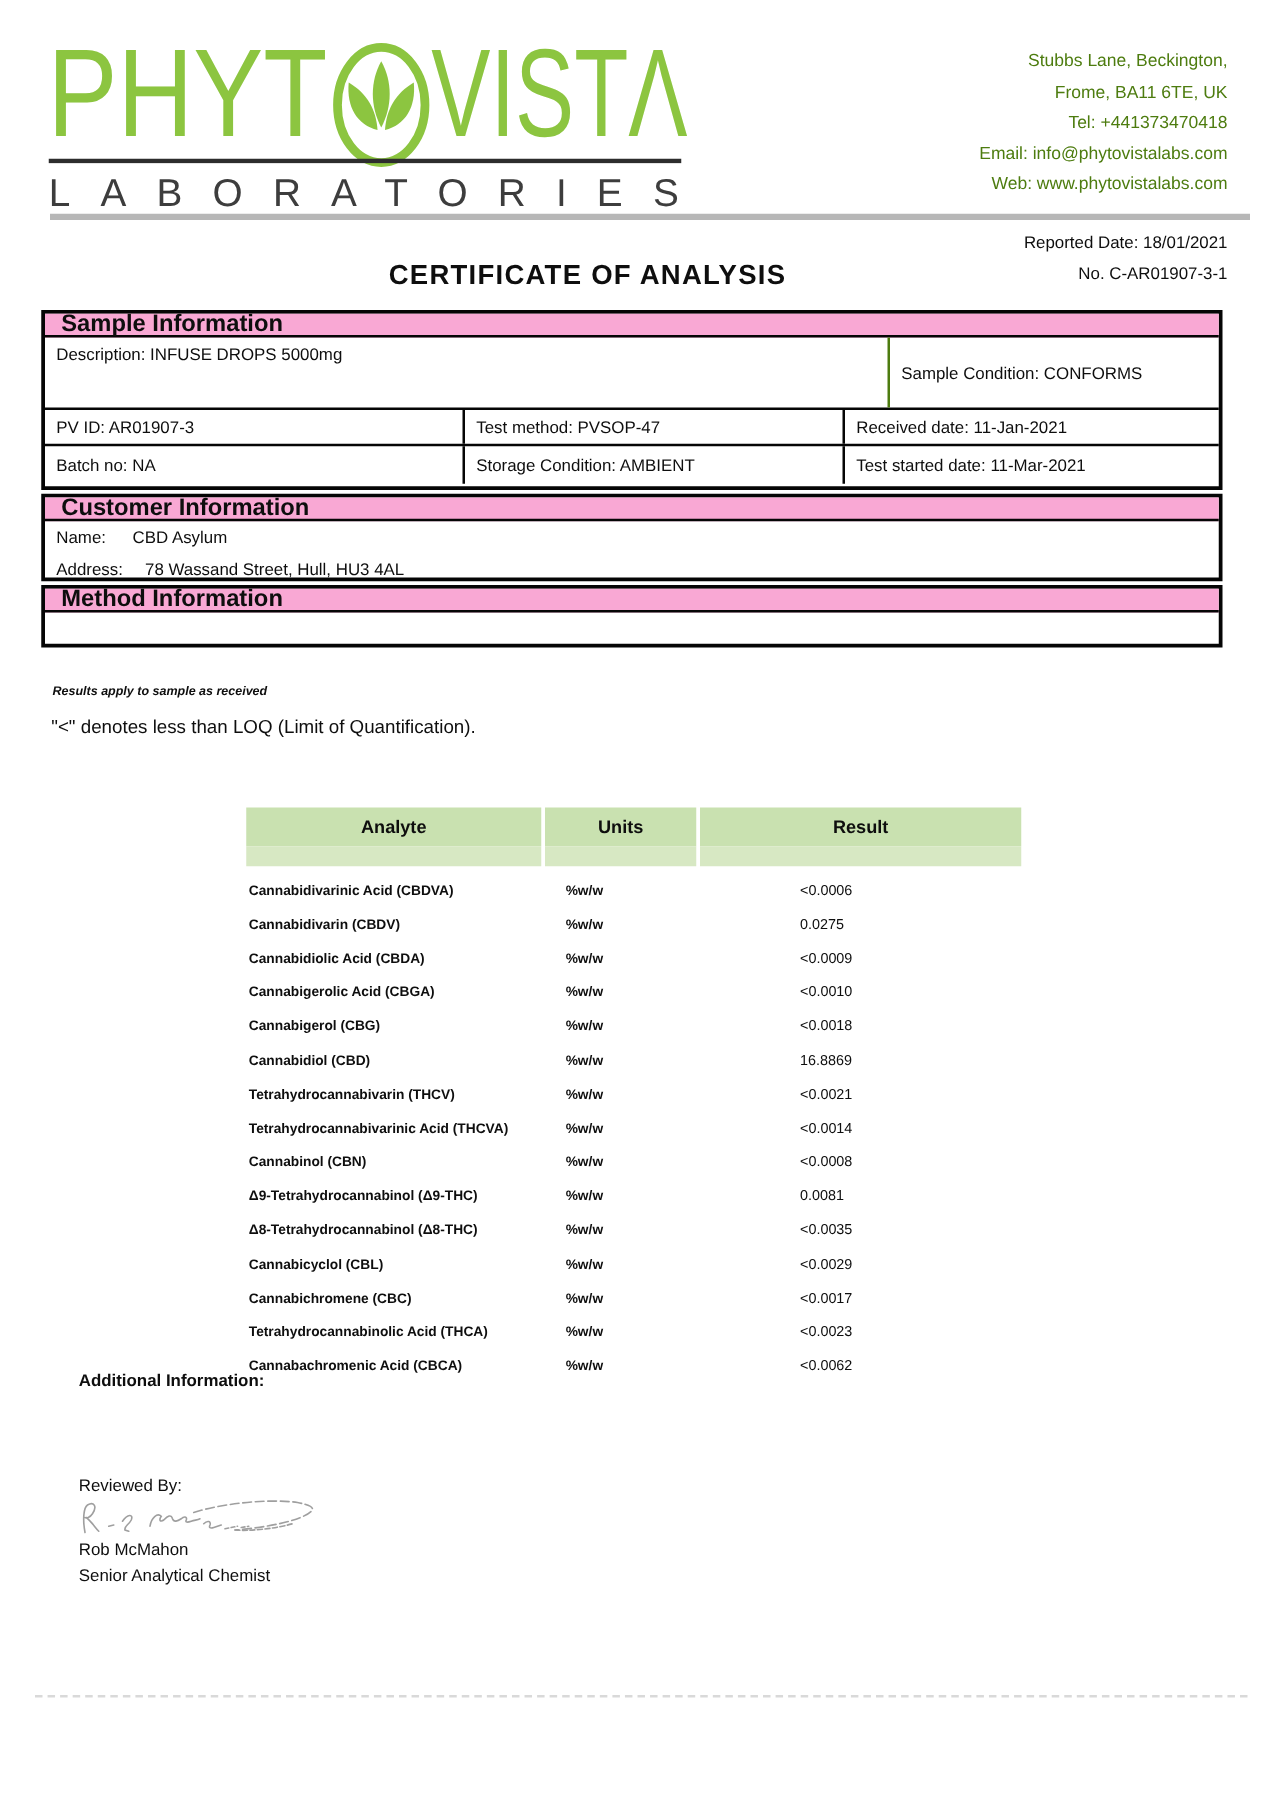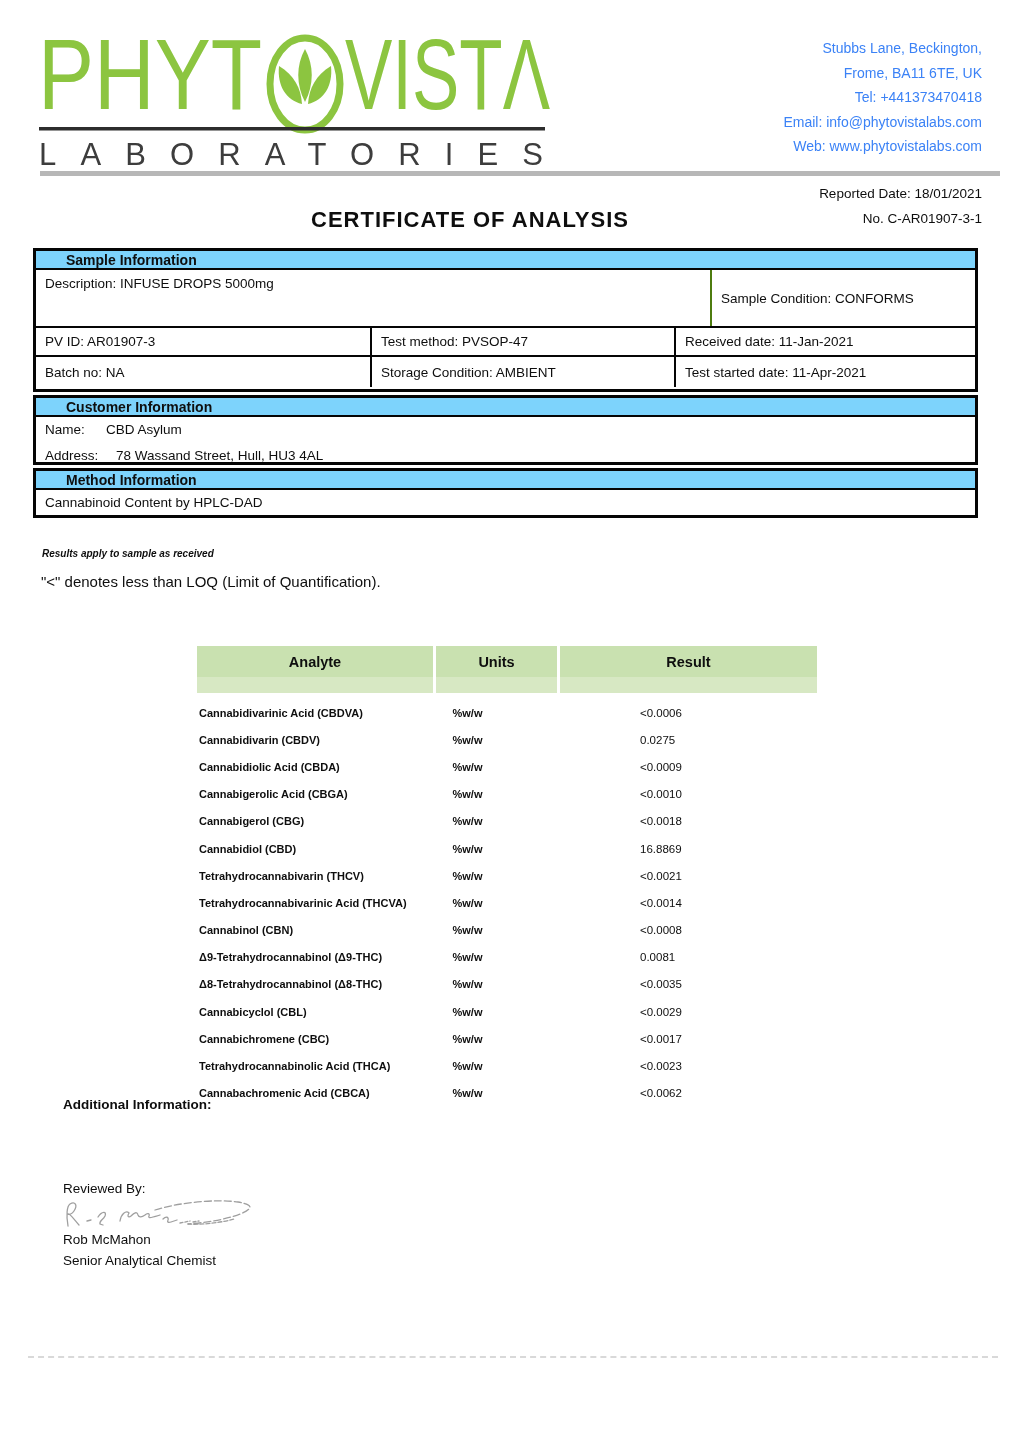--- a/index.html
+++ b/index.html
@@ -10,34 +10,34 @@
     margin: 0 auto;
     background: #ffffff;
     font-family: "Liberation Sans", "DejaVu Sans", sans-serif;
     color: #0e0e0e;
     overflow: hidden;
   }
   
   .logo-svg { position:absolute; left:38px; top:30px; }
   .contact-block {
     position:absolute; right:42px; top:36px;
-    text-align:right; font-size:14px; line-height:24.5px; color:#3b82f6;
+    text-align:right; font-size:14px; line-height:24.5px; color:#4d7c0f;
   }
   .gray-rule { position:absolute; left:40px; top:171px; width:960px; height:5px; background:#b7b7b7; }
   .reported-date { position:absolute; right:42px; top:186px; font-size:13.5px; }
   .certificate-no { position:absolute; right:42px; top:211px; font-size:13.5px;padding-left:28px; }
   .coa-title {
     position:absolute; left:170px; top:207px; width:600px;
     text-align:center; font-weight:bold; font-size:22px; letter-spacing:1px;
   }
   
   .info-box { position:absolute; left:33px; width:945px; border:3px solid #050505; background:#fff; }
   .sec-bar {
-    height:19px; background:#7dd3fc; border-bottom:2px solid #050505;
-    font-weight:bold; font-size:14px; padding-left:30px;
+    height:19px; background:#f9a8d4; border-bottom:2px solid #050505;
+    font-weight:bold; font-size:19px; padding-left:13px;
     display:flex; align-items:center;
   }
   .sample-box { top:248px; }
   .s-row { display:flex; border-bottom:2px solid #050505; }
   .s-row:last-child { border-bottom:none; }
   .s-cell { font-size:13.5px; padding-left:9px; display:flex; align-items:center; }
   .cell-desc { width:676px; border-right:2px solid #4d7c0f; align-items:flex-start; padding-top:6px; }
   .cell-cond { flex:1; }
   .row-desc { height:58px; }
   .row-mid  { height:29px; }
@@ -117,41 +117,40 @@
       <div class="s-cell cell-cond">Sample Condition: CONFORMS</div>
     </div>
     <div class="s-row row-mid">
       <div class="s-cell c1">PV ID: AR01907-3</div>
       <div class="s-cell c2">Test method: PVSOP-47</div>
       <div class="s-cell c3">Received date: 11-Jan-2021</div>
     </div>
     <div class="s-row row-last">
       <div class="s-cell c1">Batch no: NA</div>
       <div class="s-cell c2">Storage Condition: AMBIENT</div>
-      <div class="s-cell c3">Test started date: 11-Apr-2021</div>
+      <div class="s-cell c3">Test started date: 11-Mar-2021</div>
     </div>
   </div>
 
   <div class="info-box customer-box" style="height:70px;">
     <div class="sec-bar">Customer Information</div>
     <div class="cust-content">
       <div class="cust-line">
         <span class="lbl-name">Name:</span>
         <span>CBD Asylum</span>
       </div>
       <div class="cust-line">
         <span class="lbl-addr">Address:</span>
         <span>78 Wassand Street, Hull, HU3 4AL</span>
       </div>
     </div>
   </div>
 
   <div class="info-box method-box" style="height:50px;">
     <div class="sec-bar">Method Information</div>
-    <div class="method-content">Cannabinoid Content by HPLC-DAD</div>
   </div>
 
   <div class="results-note">Results apply to sample as received</div>
   <div class="loq-note">"&lt;" denotes less than LOQ (Limit of Quantification).</div>
 
   <div class="res-table">
     <div class="res-grid">
       <div class="hc">Analyte</div>
       <div class="hc">Units</div>
       <div class="hc">Result</div>

